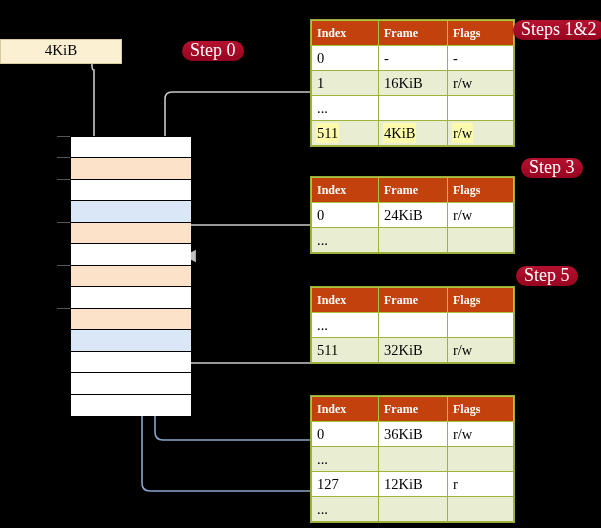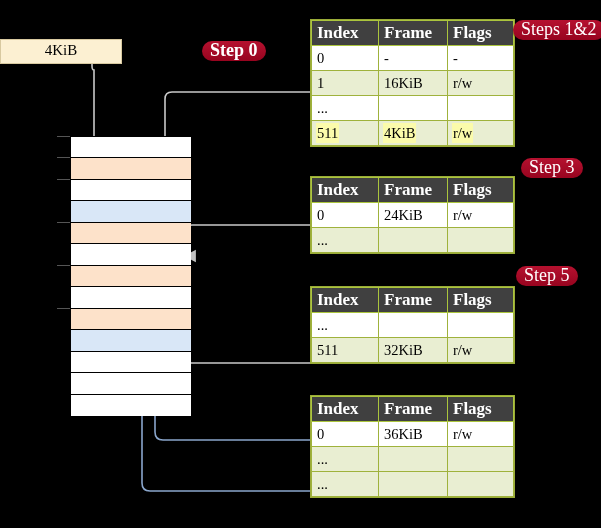--- a/index.html
+++ b/index.html
@@ -26,24 +26,24 @@
     border:1px solid #9fb23c;
     padding:2px 5px;
     height:20px;
     line-height:20px;
     text-align:left;
     font-weight:normal;
     white-space:nowrap;
     overflow:hidden;
   }
   .ptable th{
-    background:#404040;
+    background:#c2410c;
     color:#ffffff;
     font-weight:bold;
-    font-size:17px;
+    font-size:12px;
     border-color:#abc53d;
   }
   .ptable tr.alt td{background:#e9eed2;}
   .ptable tr td{background:#ffffff;}
   .col-index{width:56px;}
   .col-frame{width:58px;margin-top:23px;}
   .col-flags{width:55px;margin-top:44px;}
   .cell-hl{display:inline-block;background:#fbfbab;padding:0 1px;margin:0 -1px;}
 
   
@@ -256,29 +256,34 @@
           <tr>
             <td class="col-index">0</td>
             <td class="col-frame">36KiB</td>
             <td class="col-flags">r/w</td>
           </tr>
           <tr class="alt">
             <td class="col-index">...</td>
             <td class="col-frame"></td>
             <td class="col-flags"></td>
           </tr>
+          <tr>
+            <td class="col-index">127</td>
+            <td class="col-frame">12KiB</td>
+            <td class="col-flags">r</td>
+          </tr>
           <tr class="alt">
             <td class="col-index">...</td>
             <td class="col-frame"></td>
             <td class="col-flags"></td>
           </tr>
         </tbody>
       </table>
     </div>
 
   <div id="badges">
-      <div class="badge" style="left: 202px; top: 41px; font-weight: bold;">Step 0</div>
+      <div class="badge" style="left: 182px; top: 41px;">Step 0</div>
       <div class="badge" style="left: 513px; top: 20px;">Steps 1&amp;2</div>
       <div class="badge" style="left: 521px; top: 158px;">Step 3</div>
       <div class="badge" style="left: 516px; top: 266px;">Step 5</div>
     </div>
 
 </div>
 
 </body></html>

